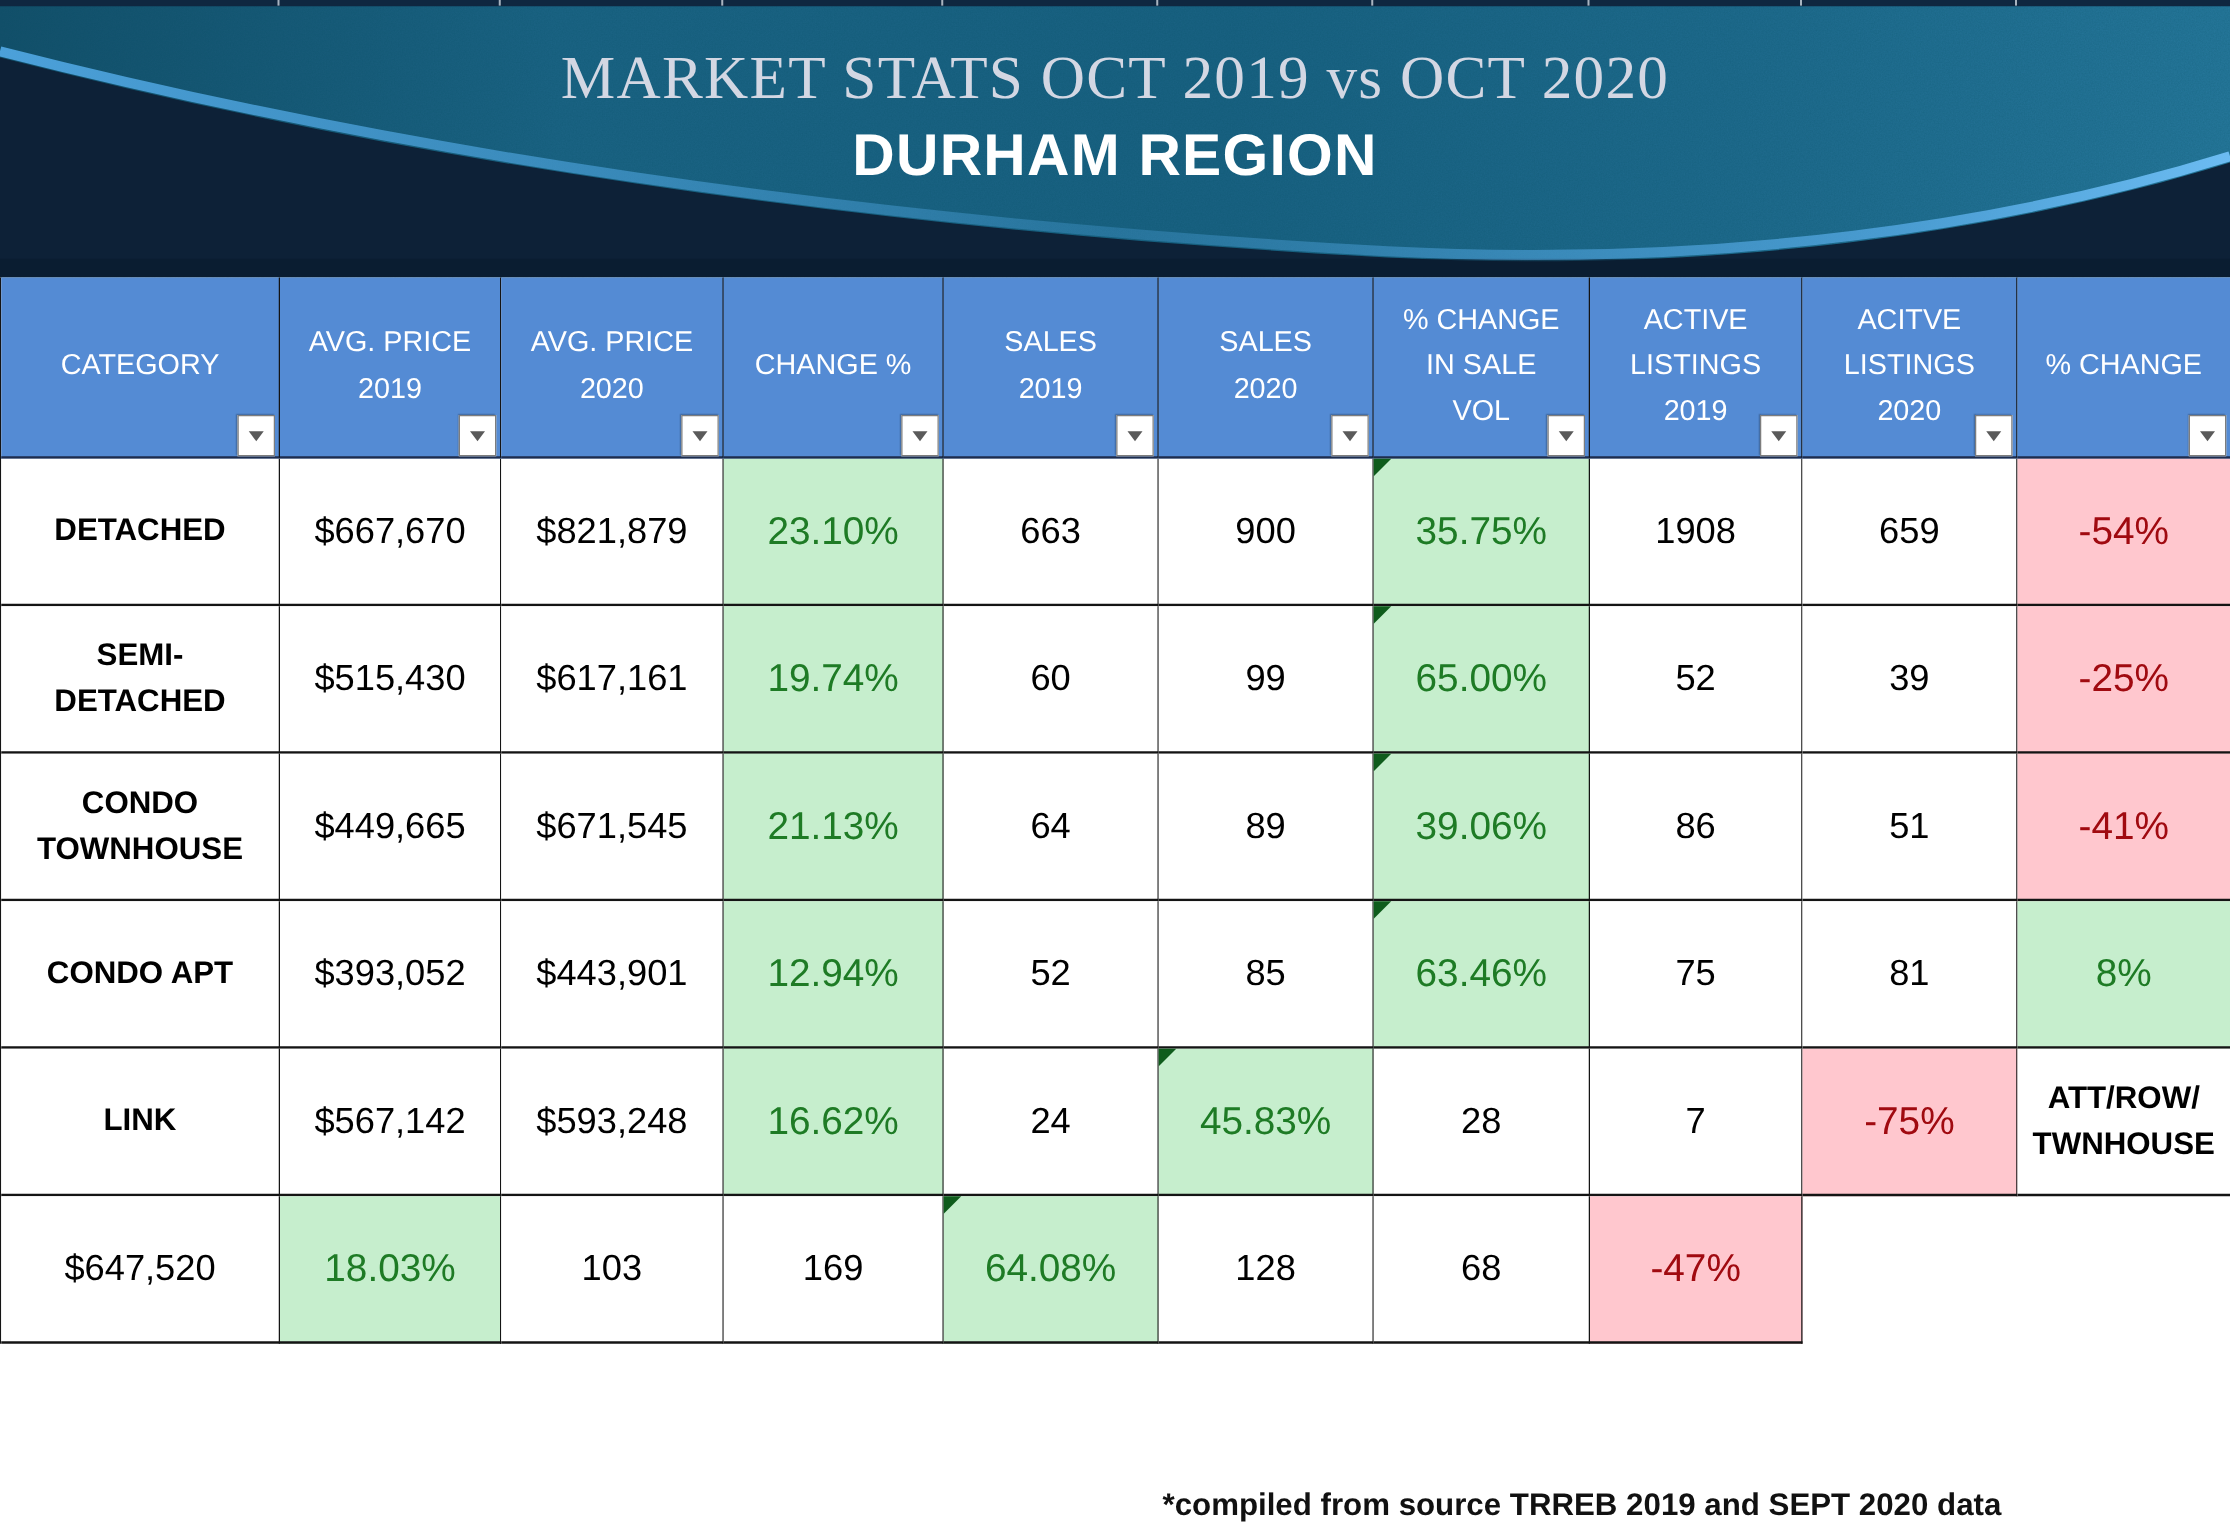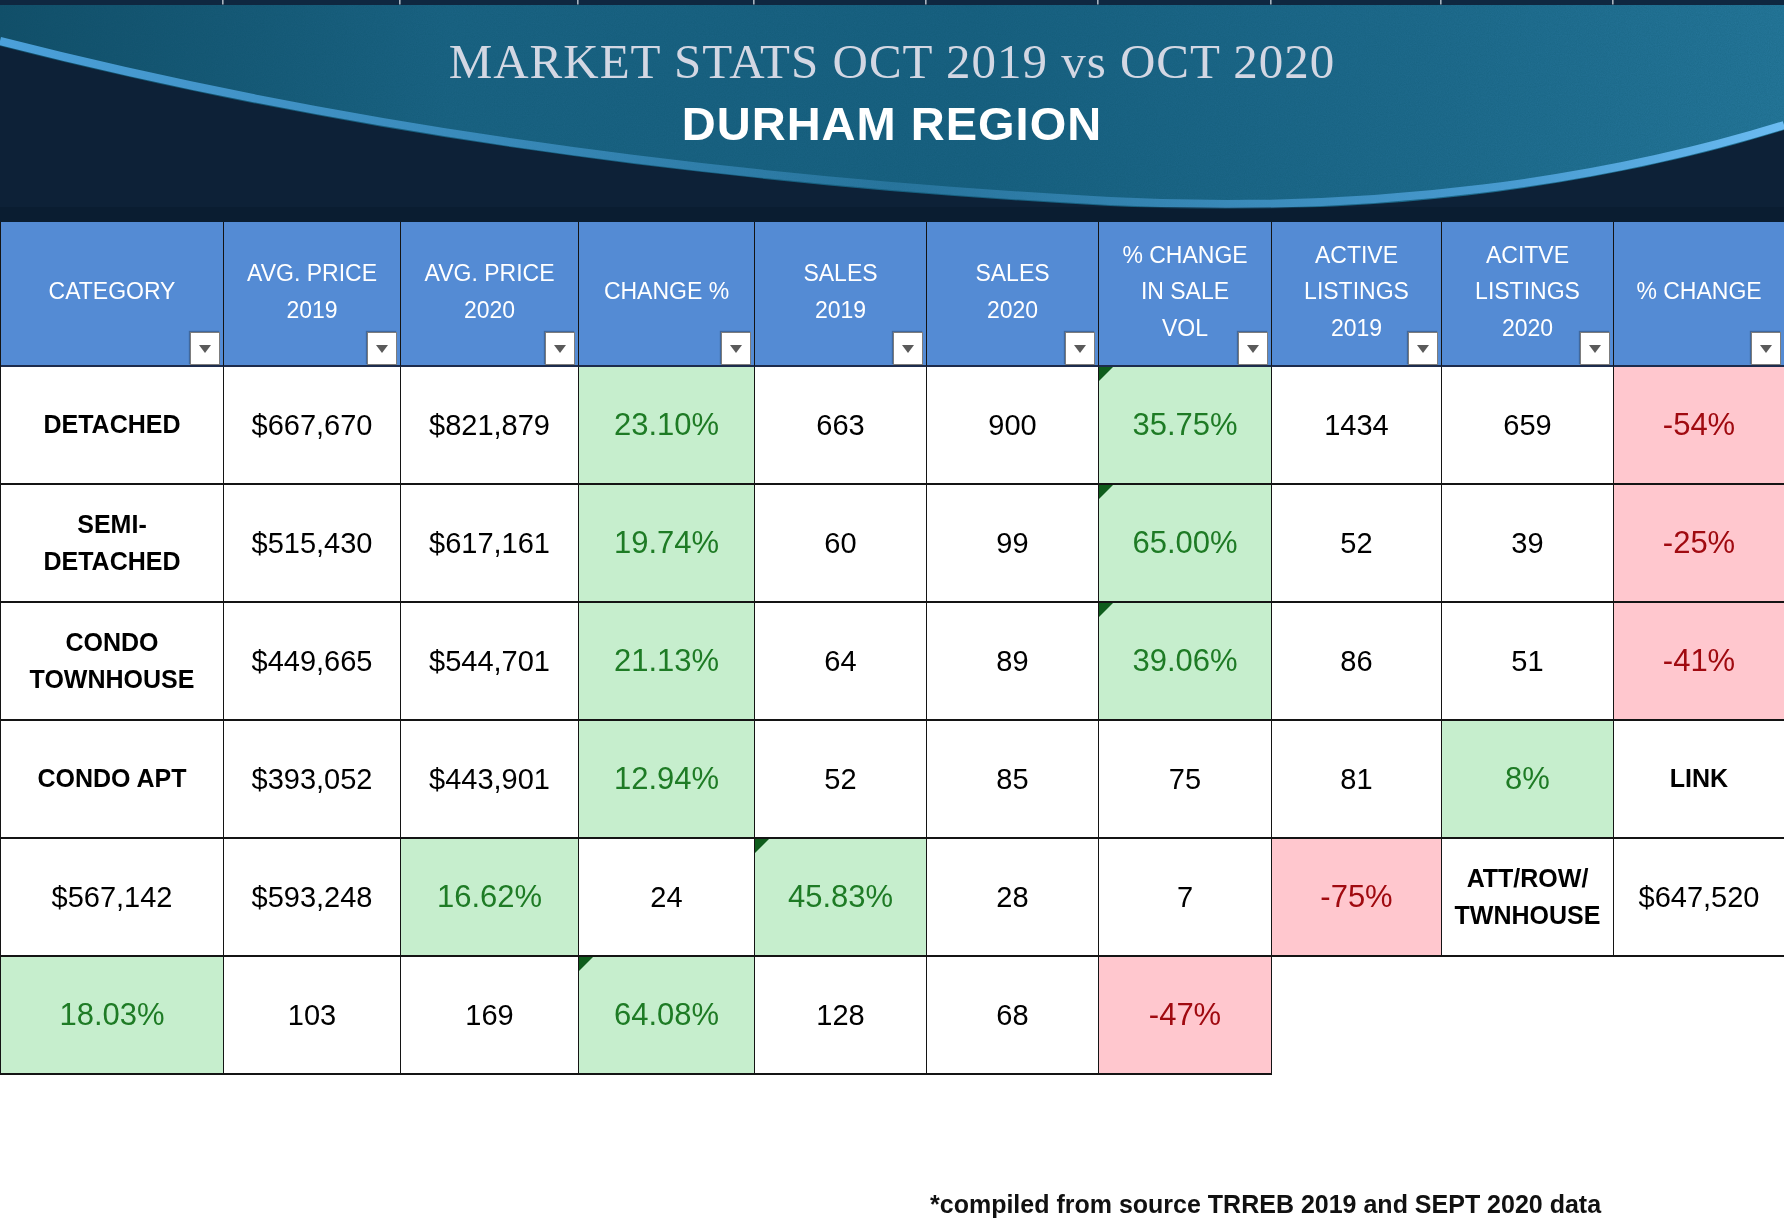--- a/index.html
+++ b/index.html
@@ -117,51 +117,52 @@
 LISTINGS
 2020</span><div class="filter"><span class="tri"></span></div></div>
       <div class="hcell"><span>% CHANGE</span><div class="filter"><span class="tri"></span></div></div>
       <div class="cell cat">DETACHED</div>
       <div class="cell price">$667,670</div>
       <div class="cell price">$821,879</div>
       <div class="cell pct good">23.10%</div>
       <div class="cell num">663</div>
       <div class="cell num">900</div>
       <div class="cell pct good flag">35.75%</div>
-      <div class="cell num">1434</div>
+      <div class="cell num">1908</div>
       <div class="cell num">659</div>
       <div class="cell pct bad">-54%</div>
       <div class="cell cat">SEMI-
 DETACHED</div>
       <div class="cell price">$515,430</div>
       <div class="cell price">$617,161</div>
       <div class="cell pct good">19.74%</div>
       <div class="cell num">60</div>
       <div class="cell num">99</div>
       <div class="cell pct good flag">65.00%</div>
       <div class="cell num">52</div>
       <div class="cell num">39</div>
       <div class="cell pct bad">-25%</div>
       <div class="cell cat">CONDO
 TOWNHOUSE</div>
       <div class="cell price">$449,665</div>
-      <div class="cell price">$544,701</div>
+      <div class="cell price">$671,545</div>
       <div class="cell pct good">21.13%</div>
       <div class="cell num">64</div>
       <div class="cell num">89</div>
       <div class="cell pct good flag">39.06%</div>
       <div class="cell num">86</div>
       <div class="cell num">51</div>
       <div class="cell pct bad">-41%</div>
       <div class="cell cat">CONDO APT</div>
       <div class="cell price">$393,052</div>
       <div class="cell price">$443,901</div>
       <div class="cell pct good">12.94%</div>
       <div class="cell num">52</div>
       <div class="cell num">85</div>
+      <div class="cell pct good flag">63.46%</div>
       <div class="cell num">75</div>
       <div class="cell num">81</div>
       <div class="cell pct good">8%</div>
       <div class="cell cat">LINK</div>
       <div class="cell price">$567,142</div>
       <div class="cell price">$593,248</div>
       <div class="cell pct good">16.62%</div>
       <div class="cell num">24</div>
       <div class="cell pct good flag">45.83%</div>
       <div class="cell num">28</div>

